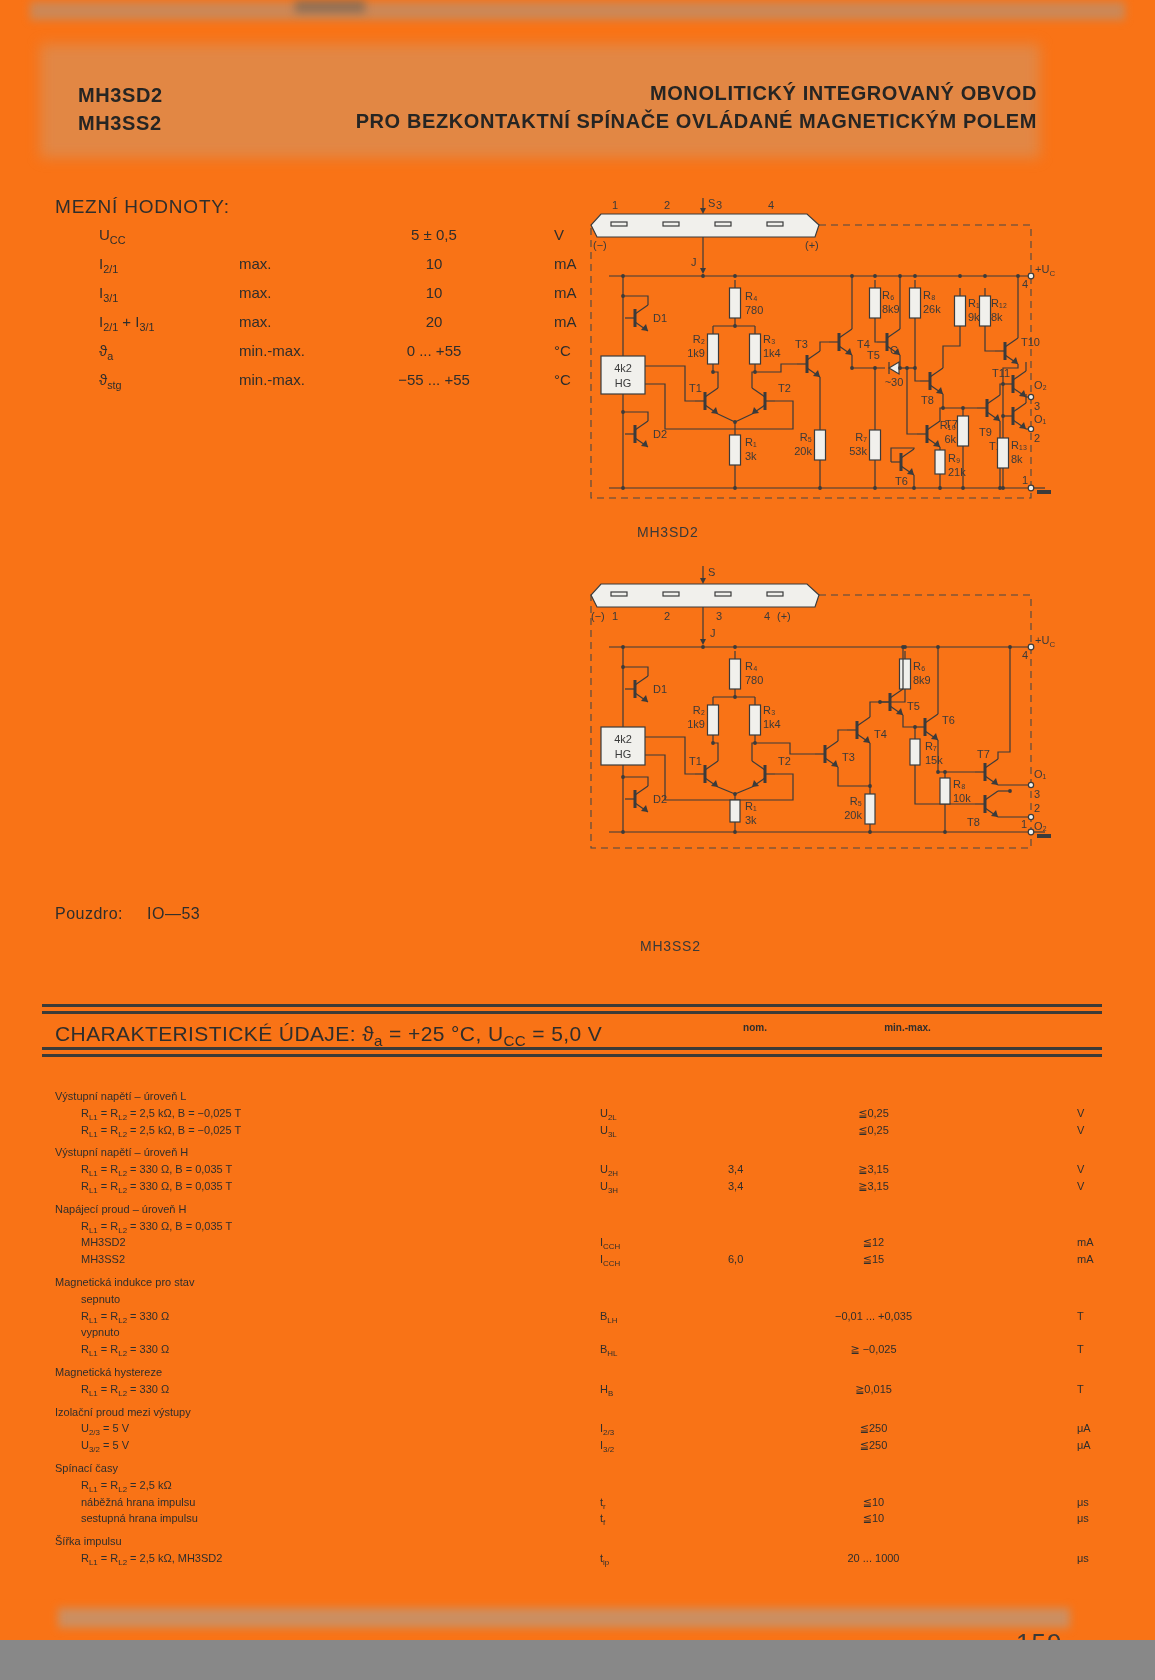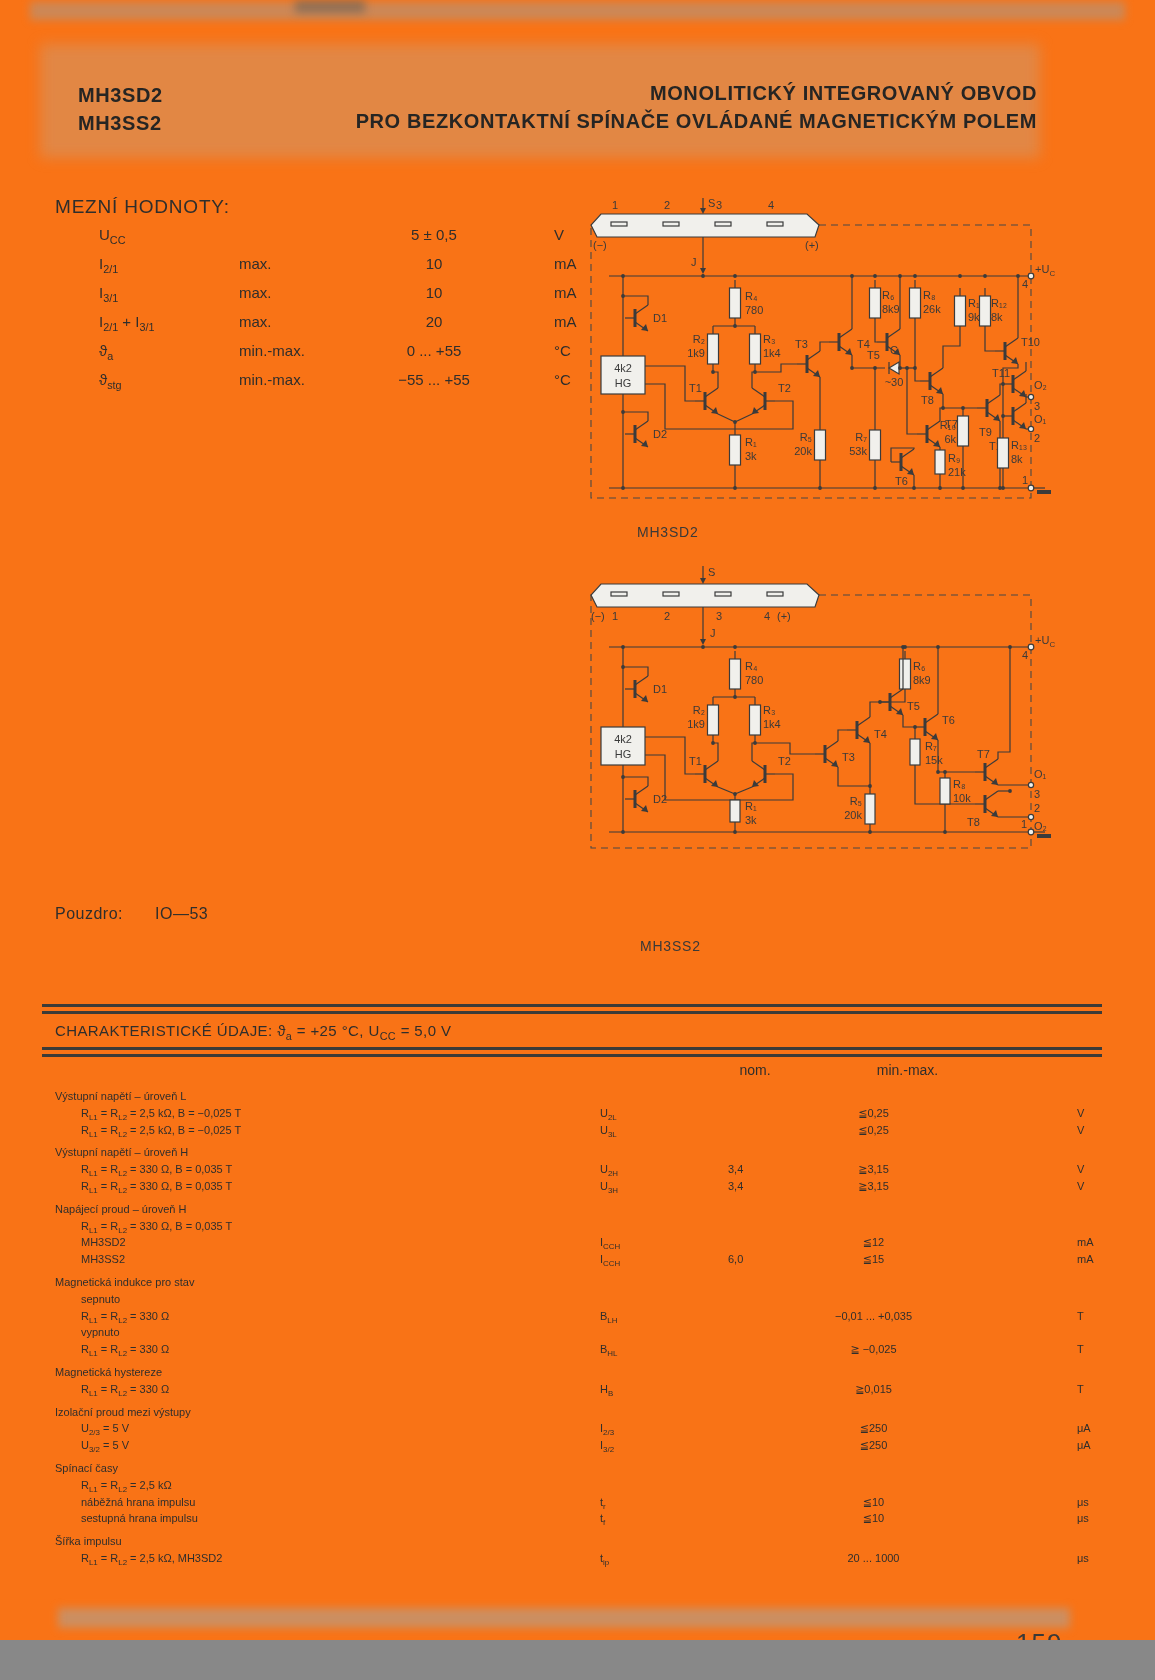--- a/index.html
+++ b/index.html
@@ -16,33 +16,33 @@
   .l-row{position:relative;height:29px;}
   .l-row span{position:absolute;white-space:nowrap;margin-left:44px;}
   .l-sym{left:0;}
   .l-cond{left:140px;}
   .l-val{left:250px;width:170px;text-align:center;}
   .l-unit{left:455px;}
   
   .schem{position:absolute;}
   .schem-caption{position:absolute;font-size:14px;letter-spacing:.8px;color:#3a3938;}
   #pouzdro{position:absolute;left:55px;top:905px;font-size:16px;letter-spacing:.5px;}
-  #pouzdro .val{margin-left:32px;text-align:right;}
+  #pouzdro .val{margin-left:24px;text-align:right;}
   svg .wire{stroke:#3b3b3b;stroke-width:1.2;fill:none;}
   svg .dash{stroke:#4a4947;stroke-width:1.1;fill:none;stroke-dasharray:7 5;}
   svg .comp{stroke:#3b3b3b;stroke-width:1.2;fill:#f1f0ec;}
   svg text{font-family:"Liberation Sans","DejaVu Sans",sans-serif;font-size:11px;fill:#3a3a3a;}
   svg .dot{fill:#3b3b3b;stroke:none;}
   svg .arrow{fill:#3b3b3b;stroke:none;}
   #npn line{stroke:#3b3b3b;stroke-width:1.2;}
   #npn .bb{stroke-width:3;}
   
   .rule{position:absolute;left:42px;width:1060px;height:2.6px;background:#3c3b38;}
-  #char-title{position:absolute;left:55px;top:1022px;font-size:15px;letter-spacing:.4px;}
-  .col-head{position:absolute;top:1062px;font-size:14px;font-weight:400;text-align:center;}
+  #char-title{position:absolute;left:55px;top:1022px;font-size:21px;letter-spacing:.4px;}
+  .col-head{position:absolute;top:1022px;font-size:10px;font-weight:700;text-align:center;}
   #char-body{position:absolute;left:55px;top:1084px;width:1060px;font-size:11px;}
   .c-group{margin-top:6px;}
   .c-header,.c-line{position:relative;height:16.8px;}
   .c-line span,.c-header span{position:absolute;white-space:nowrap;}
   .c-h{left:0;}
   .c-desc{left:26px;}
   .c-sym{left:545px;}
   .c-nom{left:673px;width:110px;text-align:left;}
   .c-mm{left:756px;width:125px;text-align:center;}
   .c-unit{left:1022px;}

